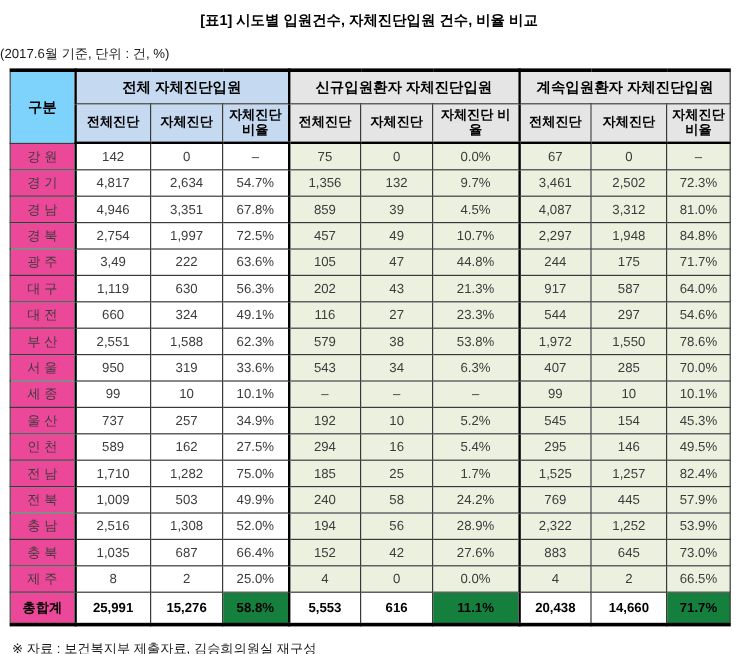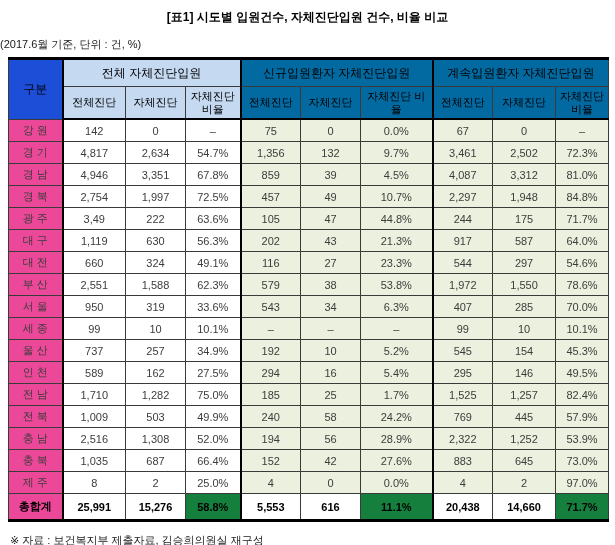--- a/index.html
+++ b/index.html
@@ -36,31 +36,31 @@
     border: 1px solid #3a3a3a;
     text-align: center;
     vertical-align: middle;
     padding: 0 1px;
     height: 21px;
     overflow: hidden;
     white-space: nowrap;
     font-weight: normal;
     color: #3c3c3c;
   }
-  .report thead th { font-weight: normal; color: #000; }
+  .report thead th { font-weight: bold; color: #000; }
   .report tr.group-row th { height: 26px; font-size: 12px; }
   .report tr.sub-row th {
     height: 31px;
     white-space: normal;
     line-height: 1.1;
     border-bottom: 2px solid #000;
   }
-  .corner { background: #1d4ed8; }
+  .corner { background: #7dd3fc; }
   .hg1 { background: #c5d9f1; }
-  .hg2 { background: #0369a1; }
+  .hg2 { background: #e5e5e5; }
   .region { background: #ec4899; font-weight: bold; color: #000; }
   .green { background: #ebf1de; }
   .gsep { border-left: 2px solid #000 !important; }
   .b { font-weight: bold; color: #000; }
   tr.total th, tr.total td { font-weight: bold; color: #000; height: 25px; font-size: 11px; }
   .orange { background: #15803d; }
   .footnote {
     font-size: 11px;
     color: #1a1a1a;
     margin: 11px 0 0 10px;
@@ -300,21 +300,21 @@
       <tr>
         <th class="region">제 주</th>
         <td class="gsep">8</td>
         <td>2</td>
         <td>25.0%</td>
         <td class="gsep green">4</td>
         <td class="green">0</td>
         <td class="green">0.0%</td>
         <td class="gsep green">4</td>
         <td class="green">2</td>
-        <td class="green">97.0%</td>
+        <td class="green">66.5%</td>
       </tr>
       <tr class="total">
         <th class="region">총합계</th>
         <td class="gsep">25,991</td>
         <td>15,276</td>
         <td class="b orange">58.8%</td>
         <td class="gsep">5,553</td>
         <td>616</td>
         <td class="orange">11.1%</td>
         <td class="gsep">20,438</td>

